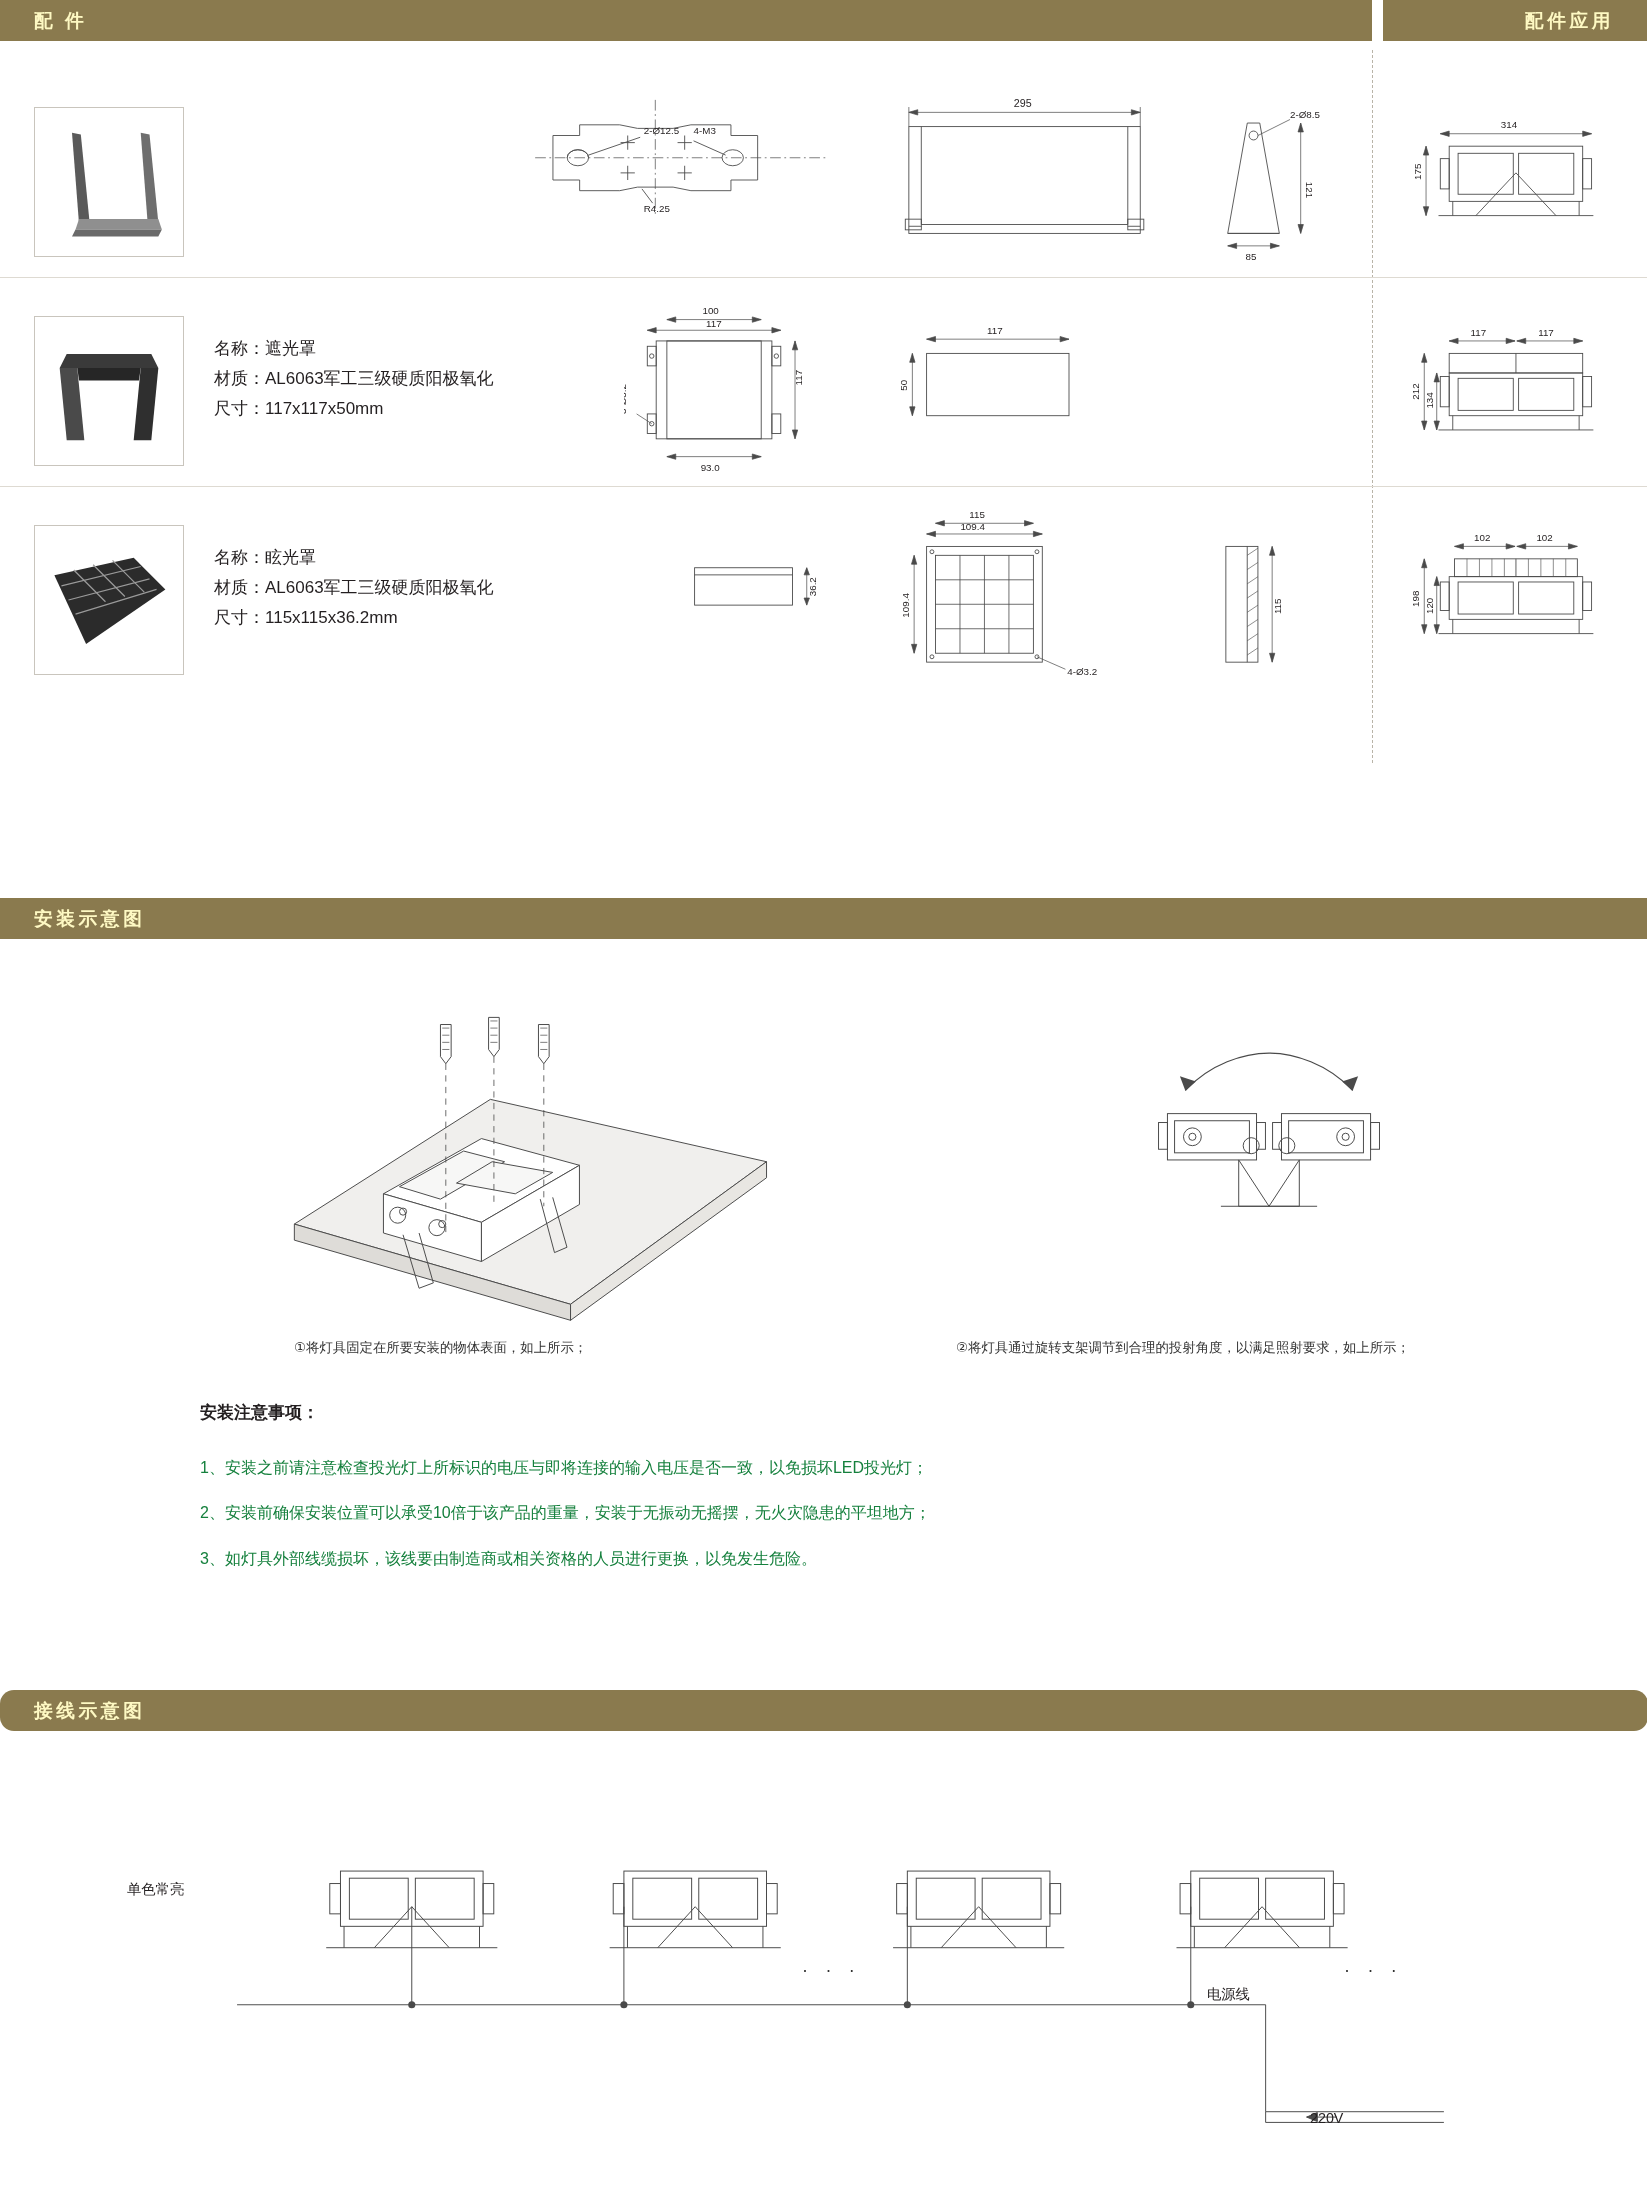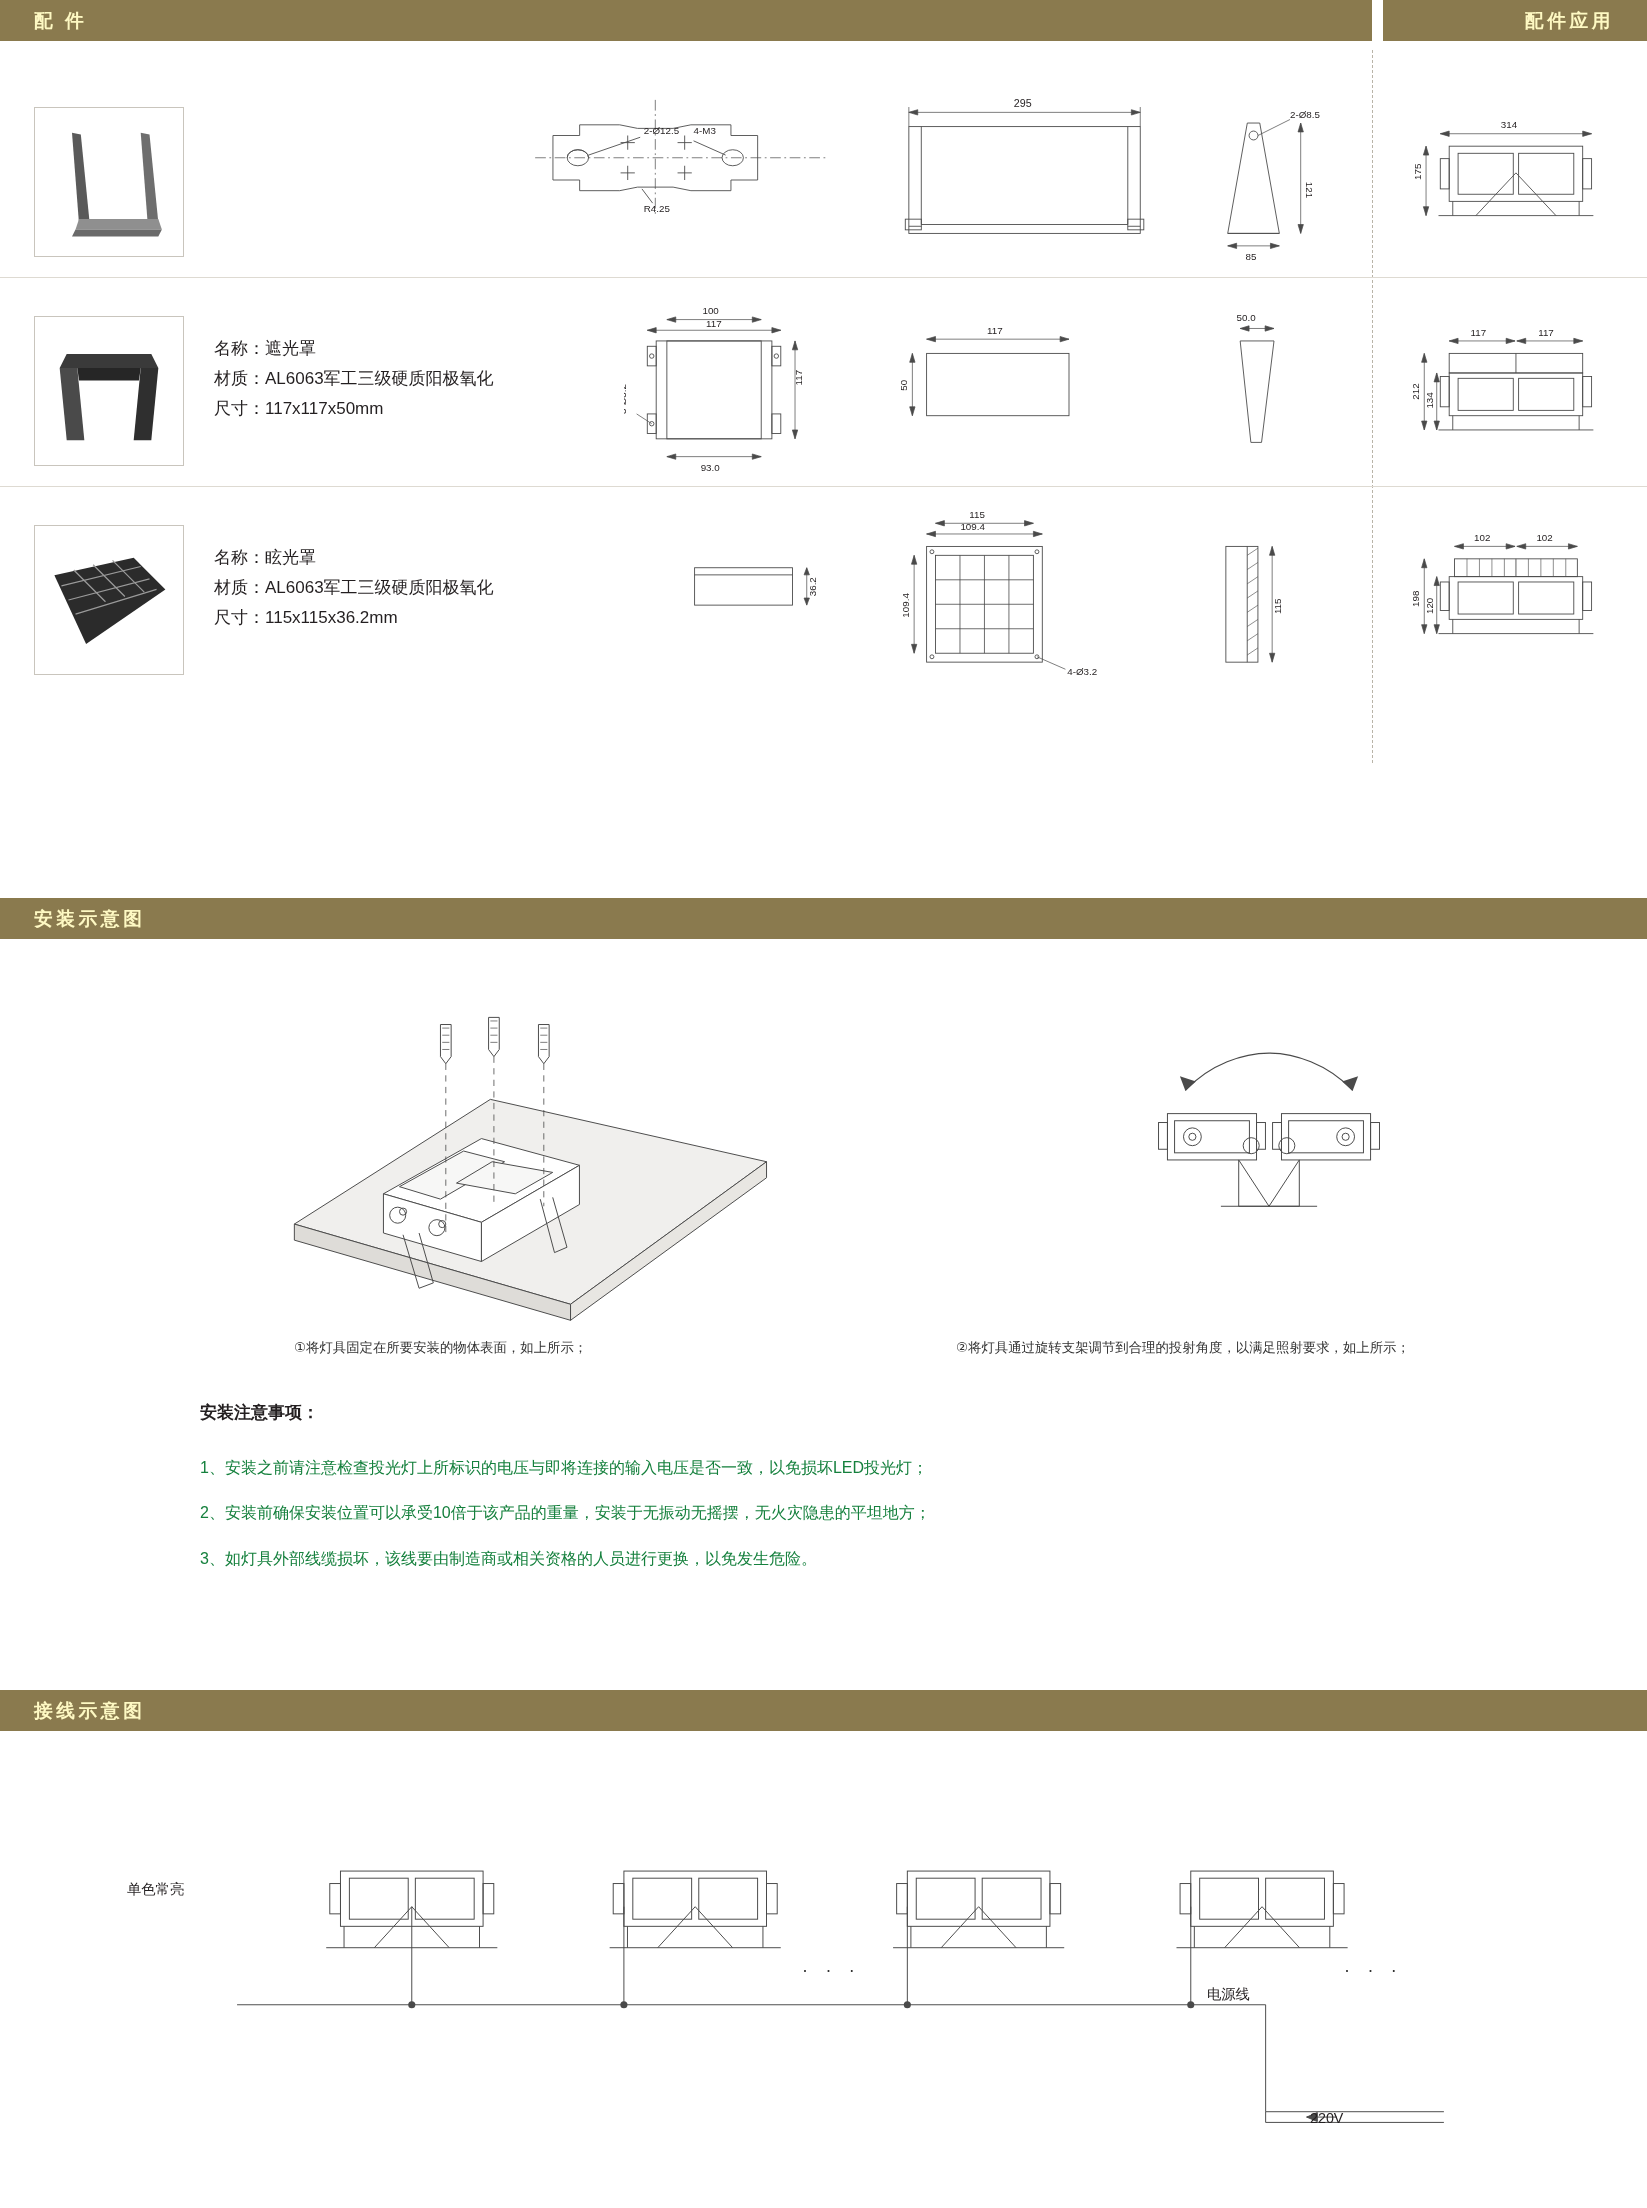--- a/index.html
+++ b/index.html
@@ -292,33 +292,20 @@
           <polygon points="200,44 190,41 190,47" fill="#4a4a4a"></polygon>
           <line x1="24" y1="60" x2="24" y2="130"></line>
           <polygon points="24,60 21,70 27,70" fill="#4a4a4a"></polygon>
           <polygon points="24,130 21,120 27,120" fill="#4a4a4a"></polygon>
         </g>
         <text x="108" y="38" font-size="11" fill="#231f20">117</text>
         <text x="18" y="102" font-size="11" fill="#231f20" transform="rotate(-90 18 102)">50</text>
       </svg>
     </div>
 
-    <div class="draw-cell" style="left:1185px; width:178px;">
-      <svg width="178" height="178" viewBox="0 0 200 200">
-        <g fill="none" stroke="#4a4a4a" stroke-width="1">
-          <path d="M62,46 L100,46 L86,160 L74,160 Z"></path>
-        </g>
-        <g stroke="#4a4a4a" stroke-width="0.8">
-          <line x1="62" y1="32" x2="100" y2="32"></line>
-          <polygon points="62,32 72,29 72,35" fill="#4a4a4a"></polygon>
-          <polygon points="100,32 90,29 90,35" fill="#4a4a4a"></polygon>
-        </g>
-        <text x="58" y="24" font-size="11" fill="#231f20">50.0</text>
-      </svg>
-    </div>
 
     <div class="draw-cell" style="left:1399px; width:241px;">
       <svg width="241" height="178" viewBox="0 0 270 200">
         <g fill="none" stroke="#4a4a4a" stroke-width="1">
           <rect x="56" y="60" width="150" height="22"></rect>
           <line x1="131" y1="60" x2="131" y2="82"></line>
           <rect x="56" y="82" width="150" height="48"></rect>
           <rect x="66" y="88" width="62" height="36"></rect>
           <rect x="134" y="88" width="62" height="36"></rect>
           <rect x="46" y="86" width="10" height="34"></rect>
@@ -571,21 +558,21 @@
 </div>
 
 <div class="cap" style="left:294px; top:1339px;">①将灯具固定在所要安装的物体表面，如上所示；</div>
 <div class="cap" style="left:956px; top:1339px;">②将灯具通过旋转支架调节到合理的投射角度，以满足照射要求，如上所示；</div>
 
 <div class="notes-title" style="left:200px; top:1401px;">安装注意事项：</div>
 <div class="note-line" style="left:200px; top:1450px;">1、安装之前请注意检查投光灯上所标识的电压与即将连接的输入电压是否一致，以免损坏LED投光灯；</div>
 <div class="note-line" style="left:200px; top:1495px;">2、安装前确保安装位置可以承受10倍于该产品的重量，安装于无振动无摇摆，无火灾隐患的平坦地方；</div>
 <div class="note-line" style="left:200px; top:1541px;">3、如灯具外部线缆损坏，该线要由制造商或相关资格的人员进行更换，以免发生危险。</div>
 
-<div class="sec-bar" style="left:0; top:1690px; width:1648px;">
+<div class="sec-bar" style="left:0; top:1690px; width:1648px;border-radius:14px;">
   <span class="sec-title">接线示意图</span>
 </div>
 
 <div class="install-area" style="top:1773px; height:435px;">
   <svg width="1648" height="435" viewBox="0 0 1849 488">
     <g fill="none" stroke="#4a4a4a" stroke-width="1.1">
 
       <rect x="382" y="110" width="160" height="62"></rect>
       <rect x="392" y="118" width="66" height="46"></rect>
       <rect x="466" y="118" width="66" height="46"></rect>

